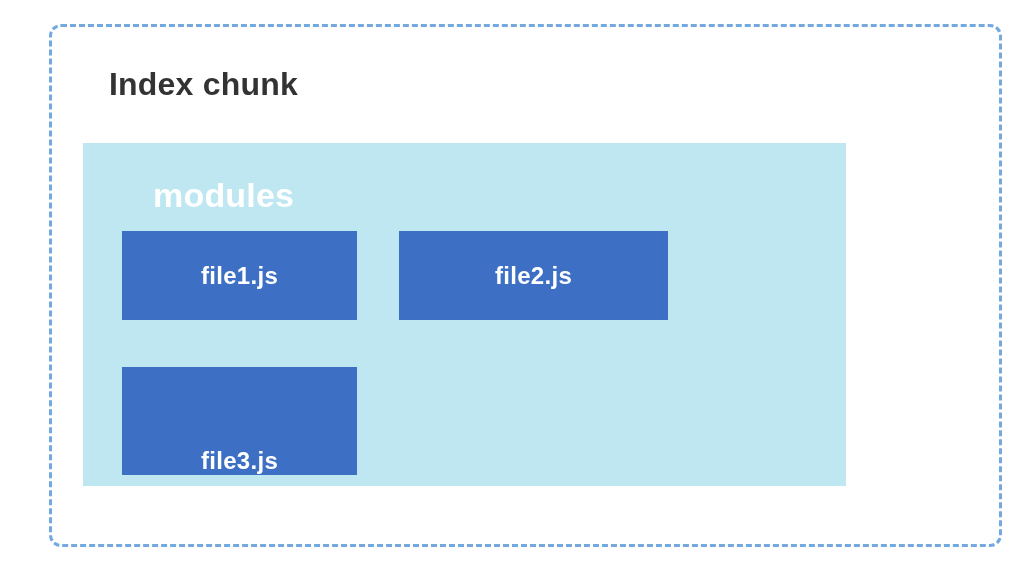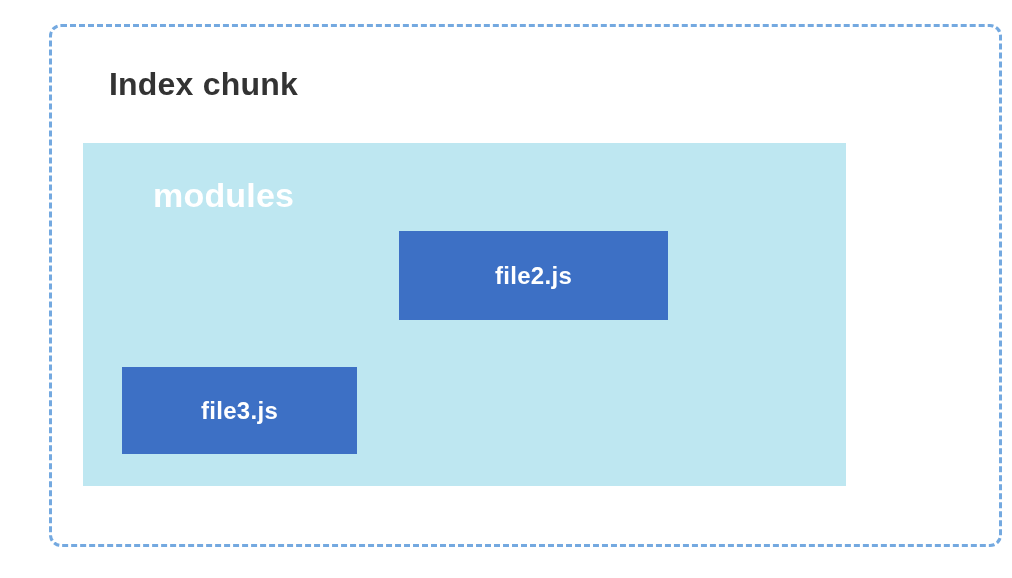--- a/index.html
+++ b/index.html
@@ -78,21 +78,21 @@
   .module-box-label {
     font-size: 24px;
     font-weight: 600;
     color: #FFFFFF;
     letter-spacing: 0.3px;
     white-space: nowrap;
   }
 
   #module-box-0 { left: 98px;  top: 231px; width: 235px; height: 89px; }
   #module-box-1 { left: 375px; top: 231px; width: 269px; height: 89px; }
-  #module-box-2 { left: 98px;  top: 367px; width: 235px; height: 87px; }
+  #module-box-2 { left: 98px;  top: 367px; width: 235px; height: 108px; align-items: flex-end; }
 
   
   #watermark {
     position: absolute;
     right: 12px;
     bottom: 8px;
     font-size: 15px;
     color: #B9BDC4;
     letter-spacing: 0.5px;
     white-space: nowrap;
@@ -104,20 +104,23 @@
 <div id="canvas">
 
   <div id="chunk-container"></div>
 
   <div id="chunk-title">Index chunk</div>
 
   <div id="modules-panel"></div>
 
   <div id="modules-label">modules</div>
 
+  <div class="module-box" id="module-box-0">
+    <span class="module-box-label">file1.js</span>
+  </div>
 
   <div class="module-box" id="module-box-1">
     <span class="module-box-label">file2.js</span>
   </div>
 
   <div class="module-box" id="module-box-2">
     <span class="module-box-label">file3.js</span>
   </div>
 
 

